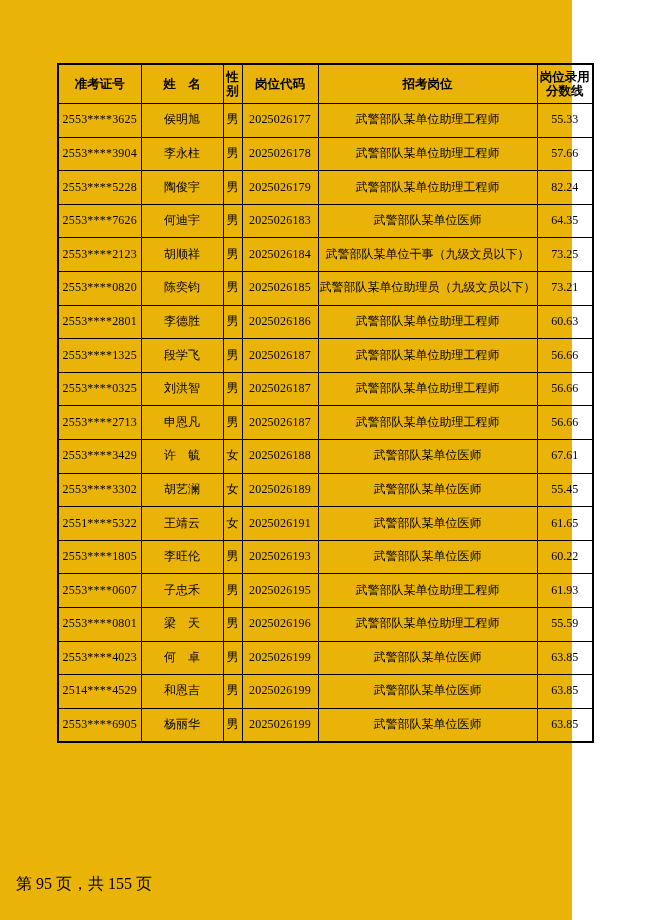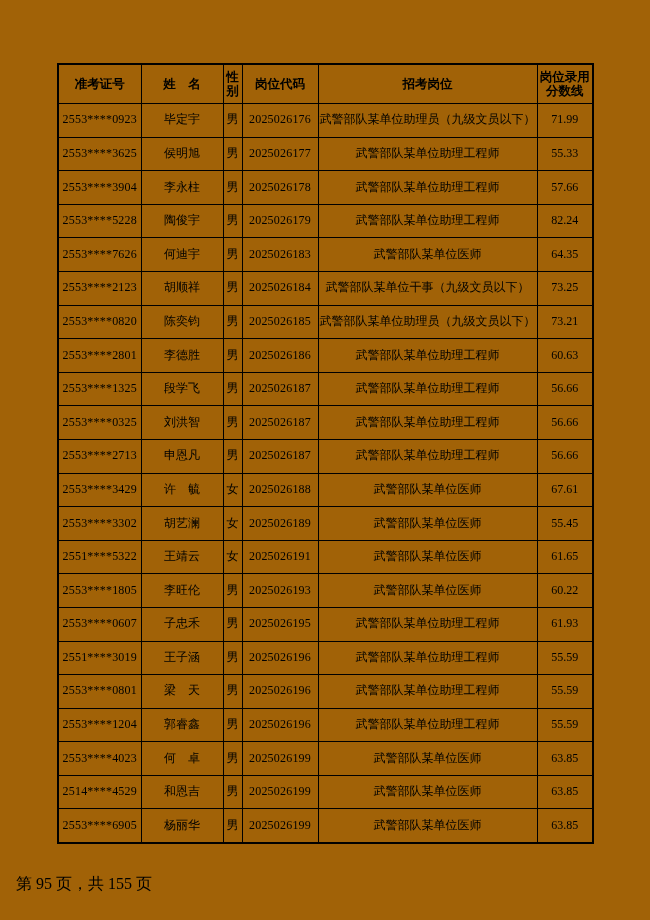--- a/index.html
+++ b/index.html
@@ -10,23 +10,23 @@
   body {
     width: 650px;
     height: 920px;
     font-family: "Liberation Serif", "DejaVu Serif", serif;
     color: #000000;
     position: relative;
     overflow: hidden;
   }
   .page {
     position: relative;
-    width: 650px;
+    width: 572px;
     height: 920px;
-    background: #a16207;
+    background: #eab308;
   }
   table.score-table {
     position: absolute;
     left: 57px;
     top: 63px;
     width: 535px;
     border-collapse: collapse;
     table-layout: fixed;
     border: 2px solid #000000;
   }
@@ -91,28 +91,20 @@
         <th>姓　名</th>
         <th>性
 别</th>
         <th>岗位代码</th>
         <th>招考岗位</th>
         <th>岗位录用
 分数线</th>
       </tr>
     </thead>
     <tbody>
-    <tr>
-      <td class="cell-number">2553****0923</td>
-      <td class="cell-name">毕定宇</td>
-      <td class="cell-gender">男</td>
-      <td class="cell-code">2025026176</td>
-      <td class="cell-position">武警部队某单位助理员（九级文员以下）</td>
-      <td class="cell-score">71.99</td>
-    </tr>
 
     <tr>
       <td class="cell-number">2553****3625</td>
       <td class="cell-name">侯明旭</td>
       <td class="cell-gender">男</td>
       <td class="cell-code">2025026177</td>
       <td class="cell-position">武警部队某单位助理工程师</td>
       <td class="cell-score">55.33</td>
     </tr>
 
@@ -235,46 +227,30 @@
 
     <tr>
       <td class="cell-number">2553****0607</td>
       <td class="cell-name">子忠禾</td>
       <td class="cell-gender">男</td>
       <td class="cell-code">2025026195</td>
       <td class="cell-position">武警部队某单位助理工程师</td>
       <td class="cell-score">61.93</td>
     </tr>
 
-    <tr>
-      <td class="cell-number">2551****3019</td>
-      <td class="cell-name">王子涵</td>
-      <td class="cell-gender">男</td>
-      <td class="cell-code">2025026196</td>
-      <td class="cell-position">武警部队某单位助理工程师</td>
-      <td class="cell-score">55.59</td>
-    </tr>
 
     <tr>
       <td class="cell-number">2553****0801</td>
       <td class="cell-name">梁　天</td>
       <td class="cell-gender">男</td>
       <td class="cell-code">2025026196</td>
       <td class="cell-position">武警部队某单位助理工程师</td>
       <td class="cell-score">55.59</td>
     </tr>
 
-    <tr>
-      <td class="cell-number">2553****1204</td>
-      <td class="cell-name">郭睿鑫</td>
-      <td class="cell-gender">男</td>
-      <td class="cell-code">2025026196</td>
-      <td class="cell-position">武警部队某单位助理工程师</td>
-      <td class="cell-score">55.59</td>
-    </tr>
 
     <tr>
       <td class="cell-number">2553****4023</td>
       <td class="cell-name">何　卓</td>
       <td class="cell-gender">男</td>
       <td class="cell-code">2025026199</td>
       <td class="cell-position">武警部队某单位医师</td>
       <td class="cell-score">63.85</td>
     </tr>
 

